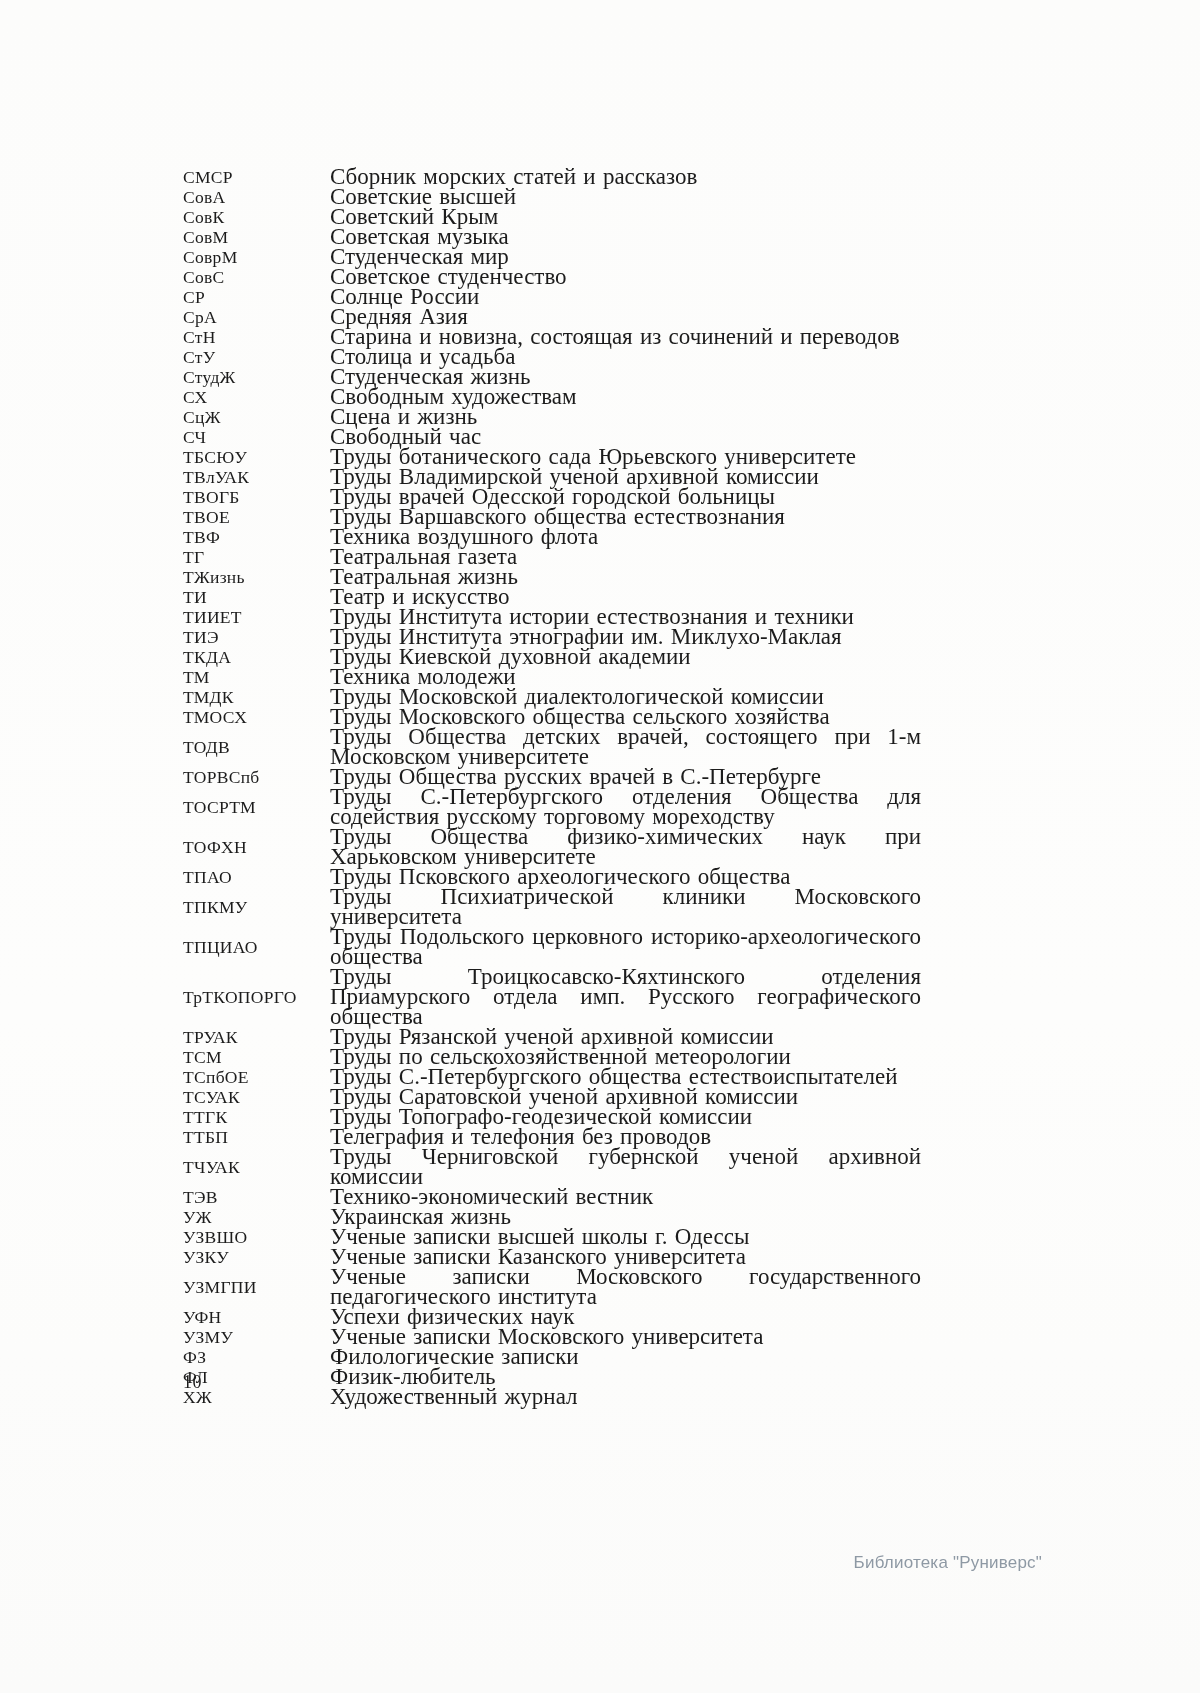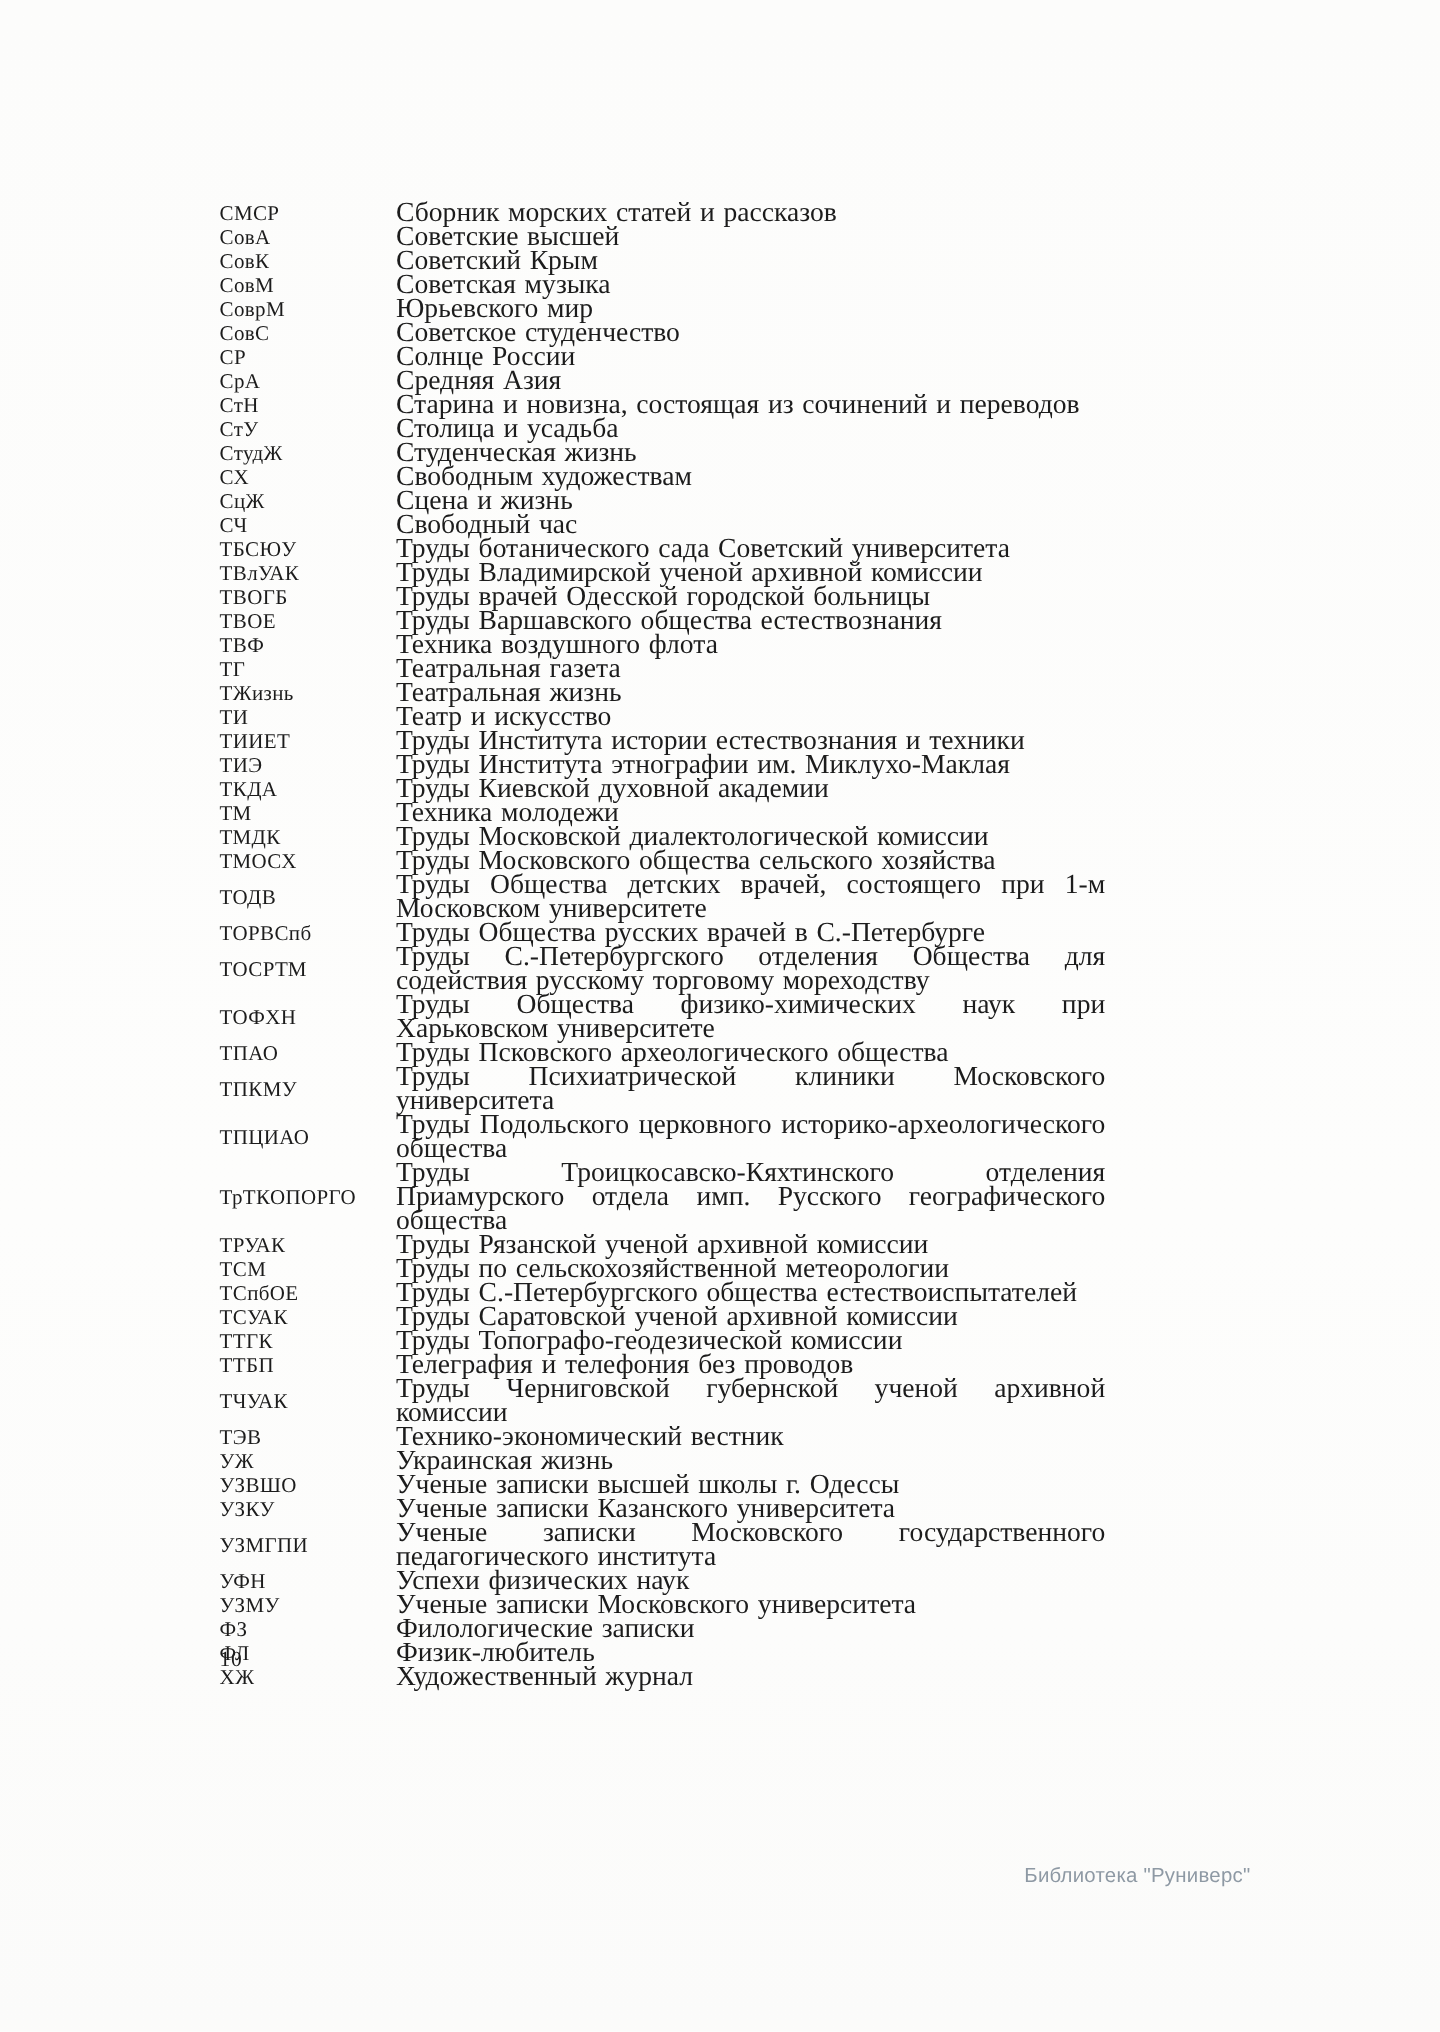--- a/index.html
+++ b/index.html
@@ -73,21 +73,21 @@
       <div class="entry">
         <span class="abbr">СовК</span>
         <span class="def">Советский Крым</span>
       </div>
       <div class="entry">
         <span class="abbr">СовМ</span>
         <span class="def">Советская музыка</span>
       </div>
       <div class="entry">
         <span class="abbr">СоврМ</span>
-        <span class="def">Юрьевского мир</span>
+        <span class="def">Студенческая мир</span>
       </div>
       <div class="entry">
         <span class="abbr">СовС</span>
         <span class="def">Советское студенчество</span>
       </div>
       <div class="entry">
         <span class="abbr">СР</span>
         <span class="def">Солнце России</span>
       </div>
       <div class="entry">
@@ -113,21 +113,21 @@
       <div class="entry">
         <span class="abbr">СцЖ</span>
         <span class="def">Сцена и жизнь</span>
       </div>
       <div class="entry">
         <span class="abbr">СЧ</span>
         <span class="def">Свободный час</span>
       </div>
       <div class="entry">
         <span class="abbr">ТБСЮУ</span>
-        <span class="def">Труды ботанического сада Советский университета</span>
+        <span class="def">Труды ботанического сада Юрьевского университете</span>
       </div>
       <div class="entry">
         <span class="abbr">ТВлУАК</span>
         <span class="def">Труды Владимирской ученой архивной комиссии</span>
       </div>
       <div class="entry">
         <span class="abbr">ТВОГБ</span>
         <span class="def">Труды врачей Одесской городской больницы</span>
       </div>
       <div class="entry">

